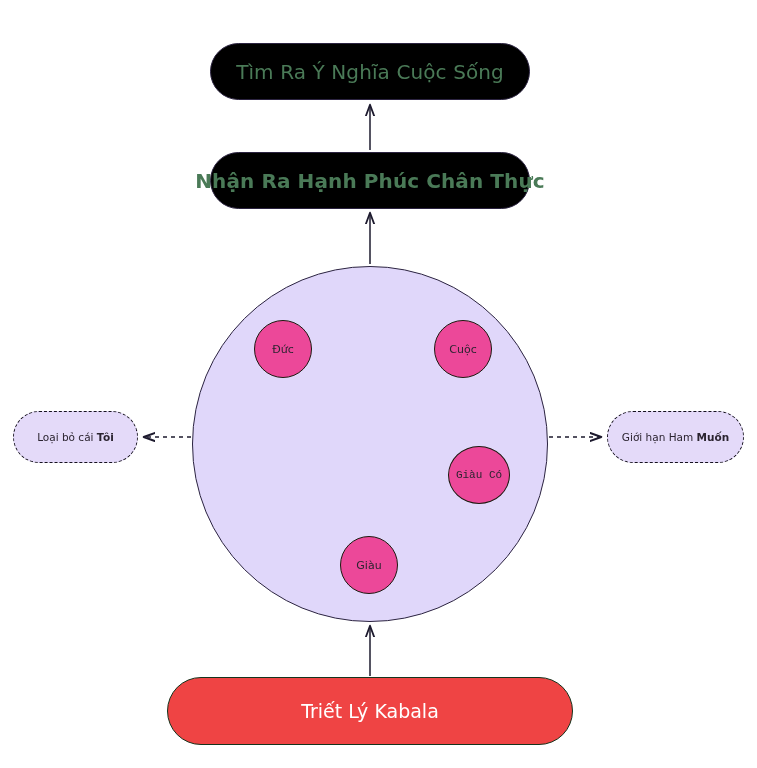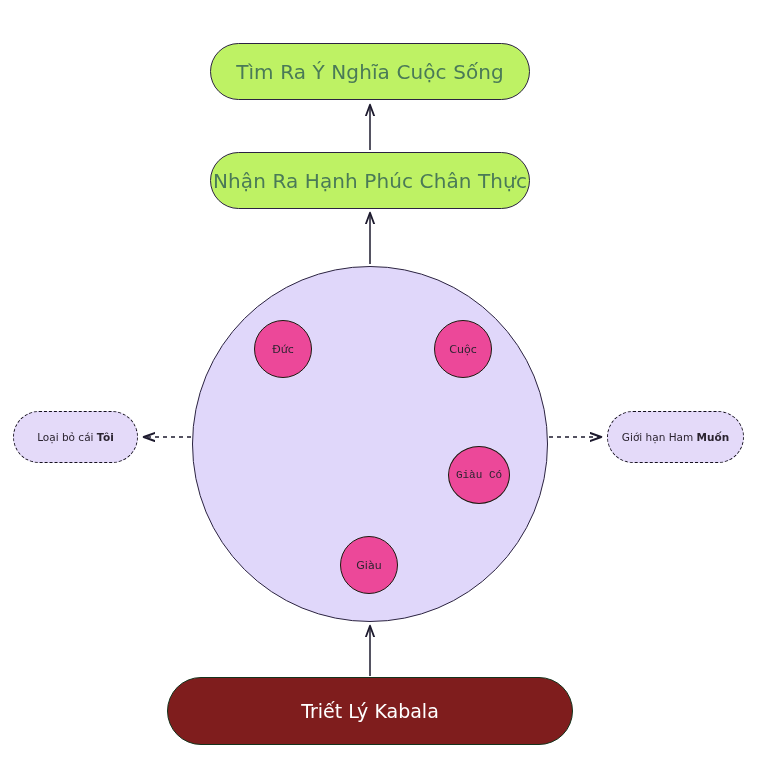--- a/index.html
+++ b/index.html
@@ -25,21 +25,21 @@
     height: 768px;
   }
 
   
   .pill {
     position: absolute;
     box-sizing: border-box;
     display: flex;
     align-items: center;
     justify-content: center;
-    background: #bef264;
+    background: #000000;
     border: 1.6px solid #2b2340;
     border-radius: 999px;
     color: #4a7a57;
     font-size: 20px;
     font-weight: 400;
     letter-spacing: 0.1px;
     white-space: nowrap;
   }
 
   #goal-node {
@@ -47,34 +47,35 @@
     top: 43px;
     width: 320px;
     height: 57px;
   }
 
   #happiness-node {
     left: 210px;
     top: 152px;
     width: 320px;
     height: 57px;
+    font-weight: bold;
   }
 
   
   #foundation-node {
     position: absolute;
     box-sizing: border-box;
     left: 167px;
     top: 677px;
     width: 406px;
     height: 68px;
     display: flex;
     align-items: center;
     justify-content: center;
-    background: #7f1d1d;
+    background: #ef4444;
     border: 1.6px solid #14331c;
     border-radius: 999px;
     color: #ffffff;
     font-size: 19px;
     white-space: nowrap;
   }
 
   
   #self-circle {
     position: absolute;

